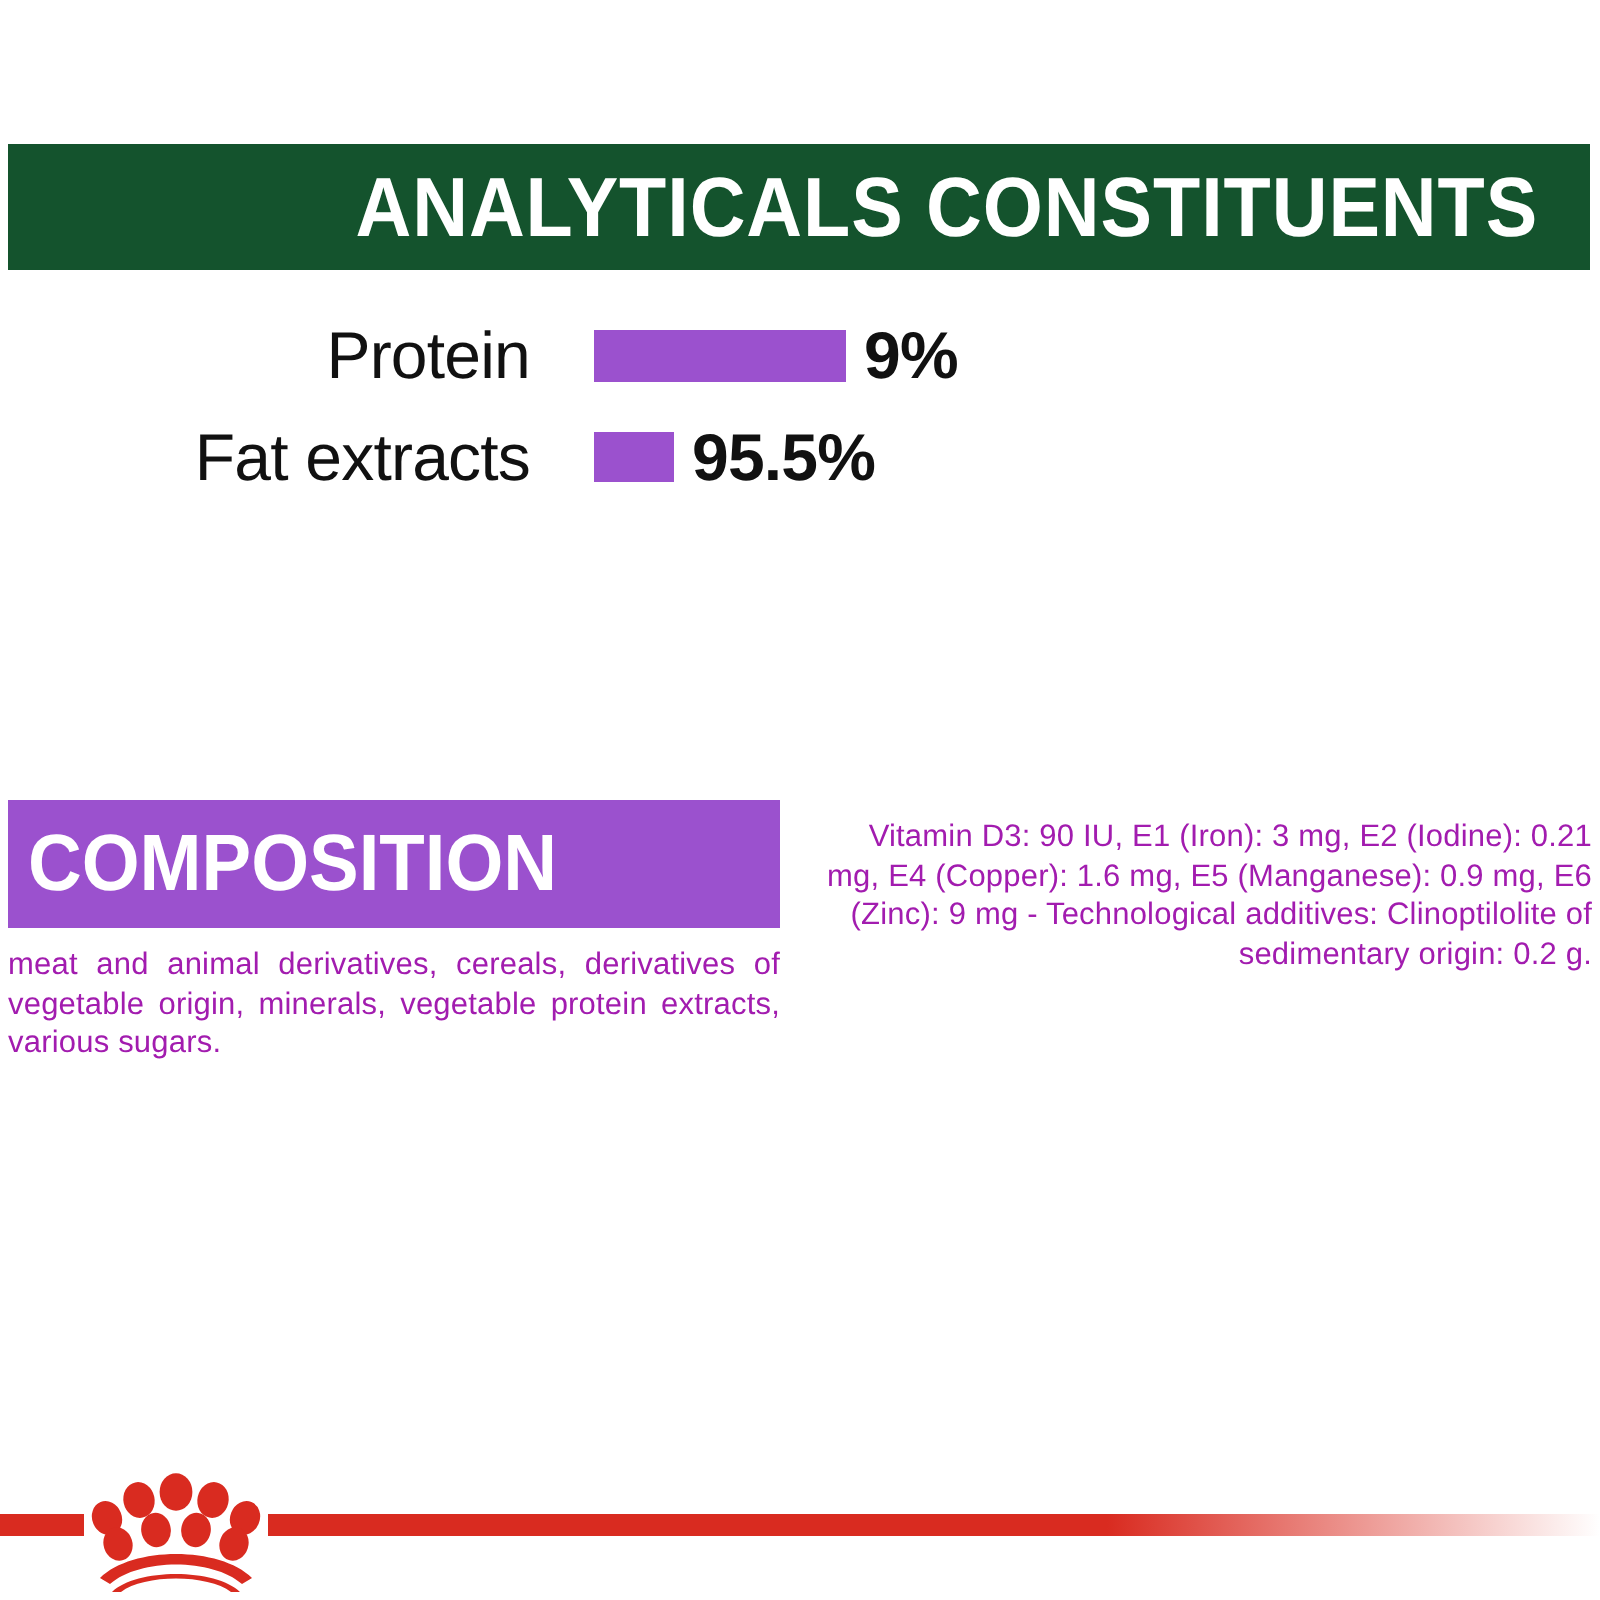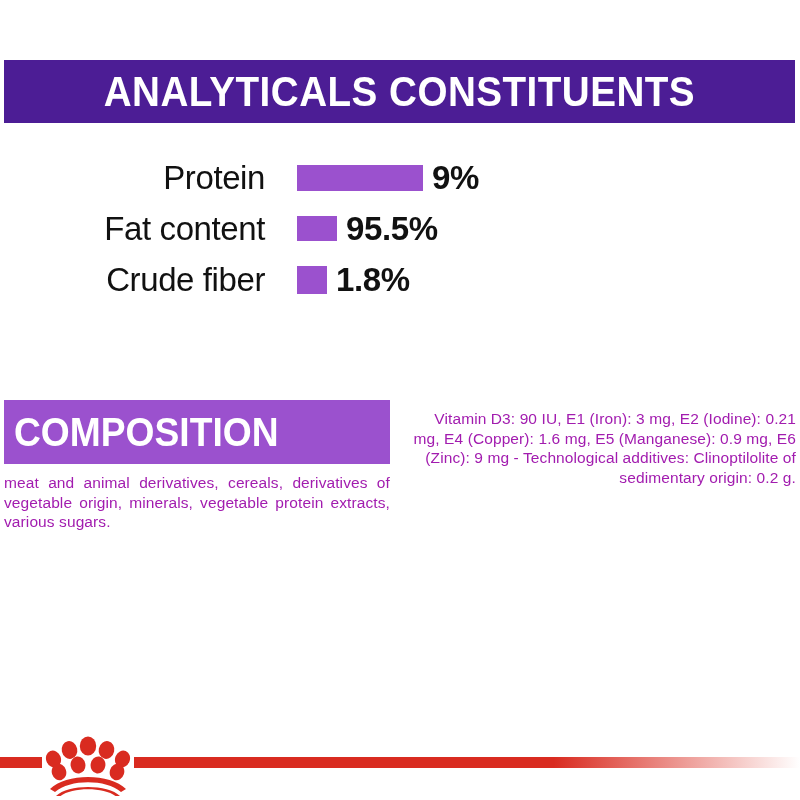--- a/index.html
+++ b/index.html
@@ -13,27 +13,27 @@
     background: #ffffff;
     font-family: "Liberation Sans", sans-serif;
     overflow: hidden;
     position: relative;
   }
 
   
   .banner {
     position: absolute;
     left: 4px;
-    top: 60px;
+    top: 72px;
     width: 791px;
     height: 63px;
-    background: #4c1d95;
-    display: flex;
-    align-items: center;
-    justify-content: center;
+    background: #14532d;
+    display: flex;
+    align-items: center;
+    justify-content: flex-end;
   }
   .banner-title {
     color: #ffffff;
     font-family: "Liberation Sans Narrow", "Liberation Sans", sans-serif;
     font-weight: bold;
     font-size: 42px;
     letter-spacing: 0.5px;
     transform: scaleX(0.92);
     white-space: nowrap;
     line-height: 1;
@@ -176,34 +176,27 @@
 
   <div class="chart-row">
     <div class="chart-label">Protein</div>
     <div class="chart-bar-wrap">
       <span class="chart-bar" id="bar0" style="width: 126px; height: 26px; background: rgb(155, 81, 206);"></span>
       <span class="chart-value">9%</span>
     </div>
   </div>
 
   <div class="chart-row">
-    <div class="chart-label">Fat content</div>
+    <div class="chart-label">Fat extracts</div>
     <div class="chart-bar-wrap">
       <span class="chart-bar" id="bar1" style="width: 40px; height: 25px; background: rgb(155, 81, 206);"></span>
       <span class="chart-value">95.5%</span>
     </div>
   </div>
 
-  <div class="chart-row">
-    <div class="chart-label">Crude fiber</div>
-    <div class="chart-bar-wrap">
-      <span class="chart-bar" id="bar2" style="width: 30px; height: 28px; background: rgb(155, 81, 206);"></span>
-      <span class="chart-value">1.8%</span>
-    </div>
-  </div>
 
 </div>
 
 <div class="sections">
 
   <div class="section section-left">
     <div class="section-head">
       <span class="section-head-title">COMPOSITION</span>
     </div>
     <div class="section-body body-left">meat and animal derivatives, cereals, derivatives of vegetable origin, minerals, vegetable protein extracts, various sugars.</div>

